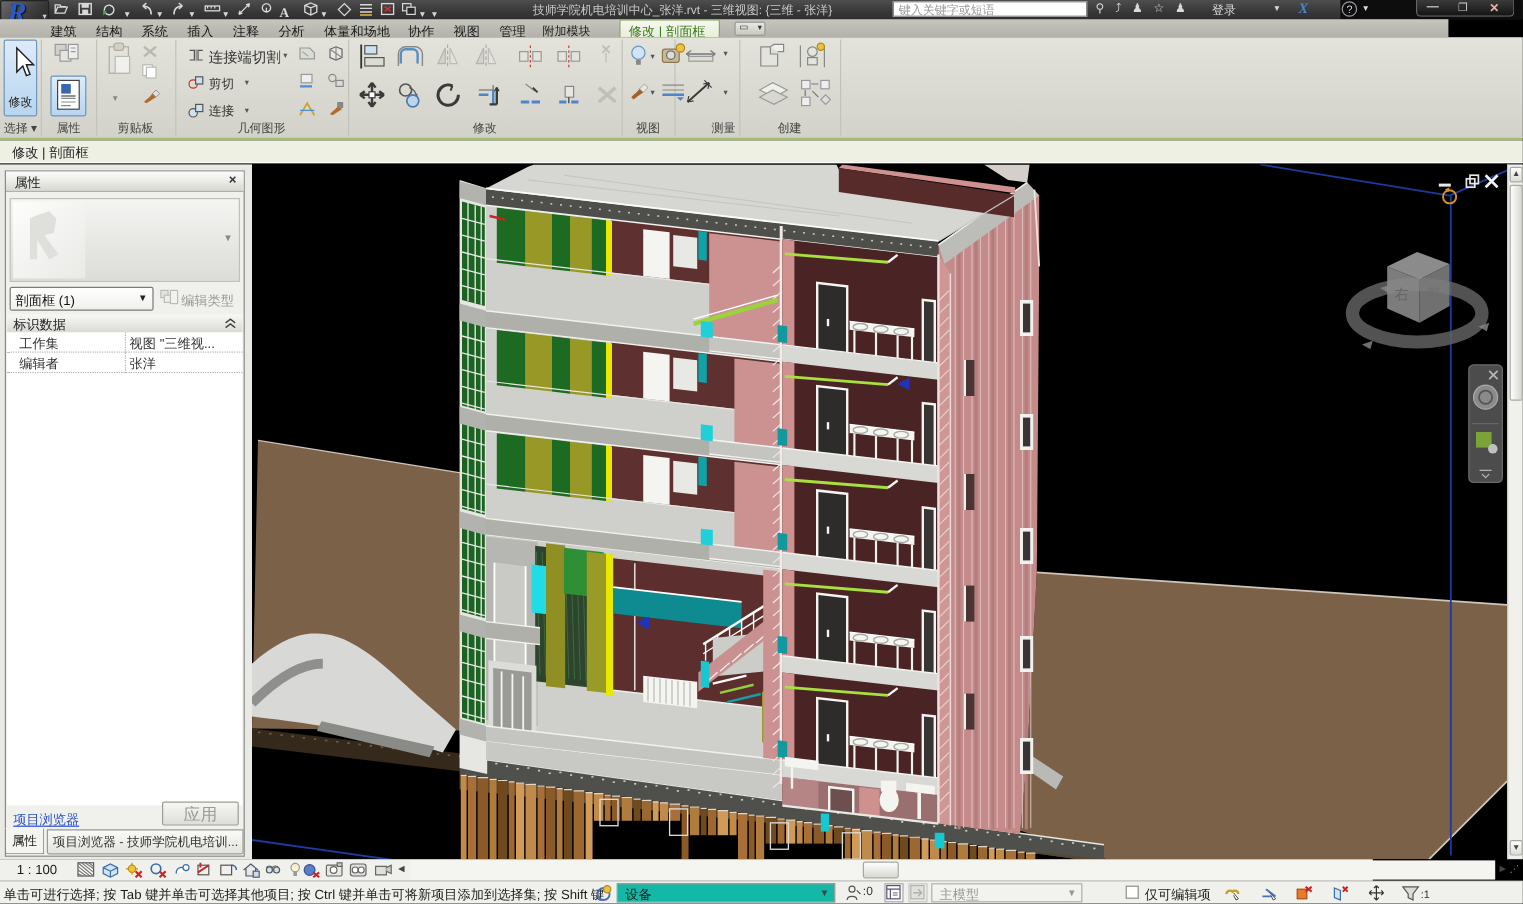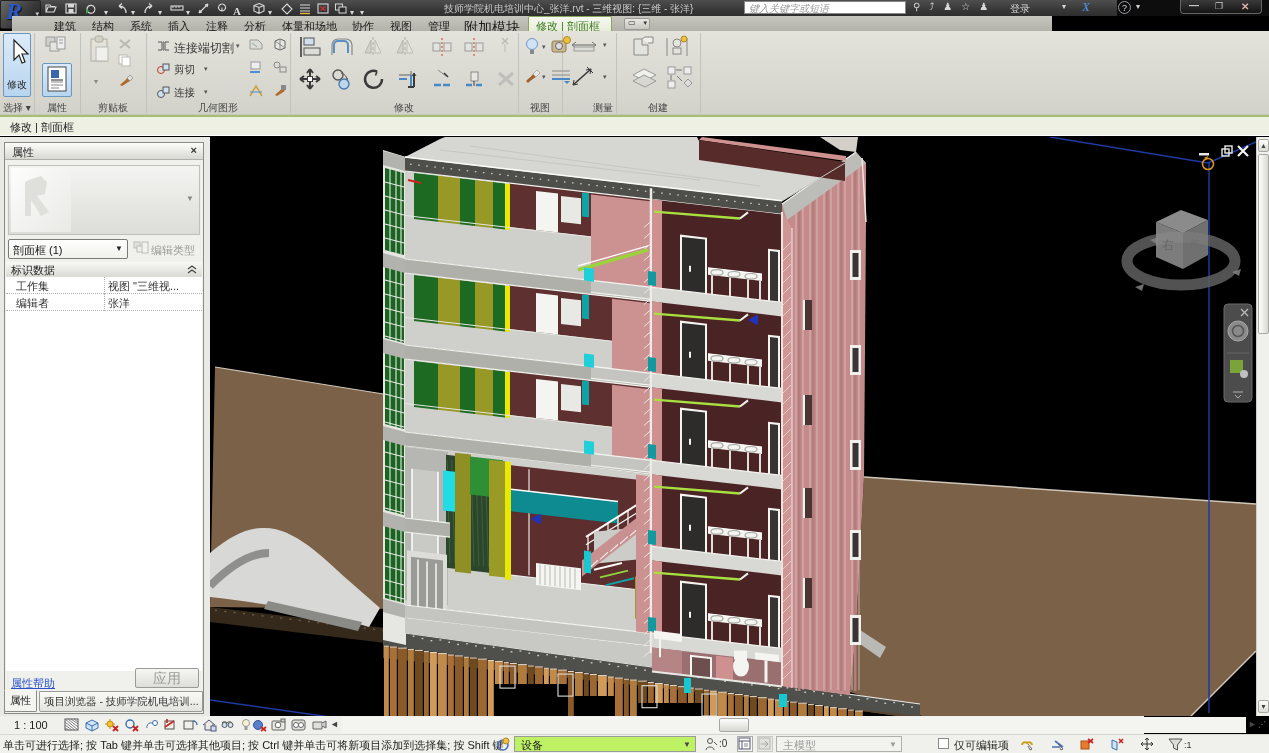--- a/index.html
+++ b/index.html
@@ -57,50 +57,50 @@
         <path d="M4.5 4.5 L9.5 8.5 M9.5 4.5 L4.5 8.5" stroke="#cc3333" stroke-width="1.3"></path>
       </svg></div>
     <div style="position:absolute;left:334px;top:1px;width:14px;height:13px"><svg width="14" height="13" viewBox="0 0 14 13">
         <rect x="1.5" y="2" width="7" height="6" fill="none" stroke="#d9d9d9" stroke-width="1"></rect>
         <rect x="5" y="5" width="7" height="6" fill="#2b2b2b" stroke="#d9d9d9" stroke-width="1"></rect>
       </svg></div>
     <div style="position:absolute;left:350px;top:1px;width:14px;height:13px"><span style="color:#d9d9d9;font-size:8px">▾</span></div>
     <div style="position:absolute;left:360px;top:1px;width:14px;height:13px"><span style="color:#d9d9d9;font-size:8px">▾</span></div>
  <div style="position:absolute;left:444px;top:2px;font-size:10px;color:#c9c9c9;font-family:Liberation Sans, sans-serif">技师学院机电培训中心_张洋.rvt - 三维视图: {三维 - 张洋}</div>
  <div style="position:absolute;left:744px;top:1px;width:162px;height:13px;background:#fff;border:1px solid #888"></div>
- <div style="position:absolute;left:749px;top:2px;font-size:10px;color:#999;font-style:italic">键入关键字或短语</div>
+ <div style="position:absolute;left:749px;top:2px;font-size:10px;color:#999;">键入关键字或短语</div>
  <div style="position:absolute;left:913px;top:1px;font-size:10px;color:#d9d9d9;letter-spacing:9px">⚲⤴♟☆♟</div>
  <div style="position:absolute;left:1010px;top:2px;font-size:10px;color:#d9d9d9">登录</div>
  <div style="position:absolute;left:1062px;top:2px;font-size:8px;color:#d9d9d9">▾</div>
  <div style="position:absolute;left:1082px;top:0px;font-size:12px;color:#4a86c8;font-weight:bold;font-style:italic;font-family:'Liberation Serif'">X</div>
  <div style="position:absolute;left:1118px;top:1px;width:13px;height:13px;border:1px solid #9a9aa8;border-radius:7px;color:#d9d9d9;font-size:9px;text-align:center;line-height:12px">?</div>
  <div style="position:absolute;left:1136px;top:2px;font-size:8px;color:#d9d9d9">▾</div>
  <div style="position:absolute;left:1180px;top:0px;width:82px;height:14px;background:linear-gradient(#3a3a3a,#141414);border:1px solid #666;border-top:none;border-radius:0 0 4px 4px">
    <span style="position:absolute;left:8px;top:0;color:#ccc;font-size:10px;font-weight:bold">—</span>
    <span style="position:absolute;left:34px;top:1px;color:#ccc;font-size:9px">❐</span>
    <span style="position:absolute;left:60px;top:1px;color:#e0b0a8;font-size:10px;font-weight:bold">✕</span>
  </div>
  <div style="position:absolute;left:0;top:0;width:41px;height:29px;background:linear-gradient(135deg,#6a6a6a,#3a3a3a 55%,#1d1d1d);border:1px solid #222;border-radius:2px">
    <span style="position:absolute;left:5px;top:-3px;color:#2a59c8;font-size:24px;font-weight:bold;font-style:italic;font-family:'Liberation Serif';text-shadow:1px 1px 1px #111">R</span>
    <span style="position:absolute;right:1px;top:9px;color:#ccc;font-size:7px">▾</span>
  </div>
 </div>
 
-<div id="tabrow" style="position:absolute;left:12px;top:16px;width:1040px;height:15px;background:linear-gradient(#c6c6be,#b2b2aa)">
+<div id="tabrow" style="position:absolute;left:0;top:16px;width:1207px;height:15px;background:linear-gradient(#c6c6be,#b2b2aa)">
  <span style="position:absolute;left:42px;top:3px;font-size:11px;color:#1c1c1c">建筑</span>
     <span style="position:absolute;left:80px;top:3px;font-size:11px;color:#1c1c1c">结构</span>
     <span style="position:absolute;left:118px;top:3px;font-size:11px;color:#1c1c1c">系统</span>
     <span style="position:absolute;left:156px;top:3px;font-size:11px;color:#1c1c1c">插入</span>
     <span style="position:absolute;left:194px;top:3px;font-size:11px;color:#1c1c1c">注释</span>
     <span style="position:absolute;left:232px;top:3px;font-size:11px;color:#1c1c1c">分析</span>
     <span style="position:absolute;left:270px;top:3px;font-size:11px;color:#1c1c1c">体量和场地</span>
     <span style="position:absolute;left:340px;top:3px;font-size:11px;color:#1c1c1c">协作</span>
     <span style="position:absolute;left:378px;top:3px;font-size:11px;color:#1c1c1c">视图</span>
     <span style="position:absolute;left:416px;top:3px;font-size:11px;color:#1c1c1c">管理</span>
-    <span style="position:absolute;left:452px;top:3px;font-size:14px;color:#1c1c1c">附加模块</span>
+    <span style="position:absolute;left:452px;top:3px;font-size:10px;color:#1c1c1c">附加模块</span>
  <div style="position:absolute;left:516px;top:0px;width:84px;height:15px;background:linear-gradient(#f6f8f0,#e8eedb);border:1px solid #89a858;border-bottom:none;border-radius:2px 2px 0 0">
    <span style="position:absolute;left:7px;top:2px;font-size:11px;color:#3c7a1e">修改 | 剖面框</span>
  </div>
  <div style="position:absolute;left:612px;top:2px;width:26px;height:12px;background:linear-gradient(#e8e8e2,#c8c8c0);border:1px solid #999;border-radius:2px">
   <span style="position:absolute;left:3px;top:-1px;font-size:8px;color:#333">▭</span>
       <span style="position:absolute;right:2px;top:0px;font-size:7px;color:#333">▾</span>
  </div>
 </div>
 
 <div id="ribbon" style="position:absolute;left:0;top:31px;width:1269px;height:84px;background:linear-gradient(#e3e3db,#d2d2ca)">
@@ -1103,21 +1103,21 @@
     <span style="position:absolute;left:10px;top:2px;font-size:11px;color:#333">工作集</span>
     <div style="position:absolute;left:98px;top:0;width:1px;height:17px;border-left:1px dotted #b0b0aa"></div>
     <span style="position:absolute;left:102px;top:2px;font-size:11px;color:#333">视图 "三维视...</span>
   </div>
   <div style="position:absolute;left:1px;top:151px;width:196px;height:17px;background:#fff;border-bottom:1px dotted #b0b0aa">
     <span style="position:absolute;left:10px;top:2px;font-size:11px;color:#333">编辑者</span>
     <div style="position:absolute;left:98px;top:0;width:1px;height:17px;border-left:1px dotted #b0b0aa"></div>
     <span style="position:absolute;left:102px;top:2px;font-size:11px;color:#333">张洋</span>
   </div>
   <div style="position:absolute;left:1px;top:168px;width:196px;height:360px;background:#fff"></div>
-  <div style="position:absolute;left:6px;top:533px;font-size:11px;color:#2a52c8;text-decoration:underline">属性帮助</div>
+  <div style="position:absolute;left:6px;top:533px;font-size:11px;color:#2a52c8;text-decoration:underline">项目浏览器</div>
   <div style="position:absolute;left:130px;top:525px;width:64px;height:20px;background:linear-gradient(#f6f6f4,#dedeD8);border:1px solid #9a9a96;border-radius:2px;text-align:center;font-size:14px;color:#9a9a96;line-height:19px">应用</div>
  </div>
  <div style="position:absolute;left:4px;top:553px;width:33px;height:22px;background:#f4f4f0;border:1px solid #8a8a86;border-top:1px solid #f4f4f0;border-radius:0 0 2px 2px;z-index:3">
    <span style="position:absolute;left:5px;top:3px;font-size:10.5px;color:#222">属性</span>
  </div>
  <div style="position:absolute;left:39px;top:554px;width:164px;height:21px;background:linear-gradient(#fafaf8,#e4e4de);border:1px solid #9a9a96;border-radius:0 0 2px 2px">
    <span style="position:absolute;left:4px;top:3px;font-size:10.5px;color:#333;white-space:nowrap">项目浏览器 - 技师学院机电培训...</span>
  </div>
 </div>
 
@@ -1189,21 +1189,21 @@
  <span style="position:absolute;left:1248px;top:3px;font-size:9px;color:#444">►</span>
  <div style="position:absolute;left:1258px;top:4px;width:9px;height:9px;color:#999;font-size:8px">⋰</div>
 </div>
 
 <div id="statusbar" style="position:absolute;left:0;top:734px;width:1269px;height:19px;background:#f0f0ec;border-top:1px solid #d8d8d2">
  <span style="position:absolute;left:3px;top:3px;font-size:11px;color:#1a1a1a">单击可进行选择; 按 Tab 键并单击可选择其他项目; 按 Ctrl 键并单击可将新项目添加到选择集; 按 Shift 键</span>
  <div style="position:absolute;left:496px;top:2px;width:15px;height:15px"><svg width="15" height="15">
         <circle cx="7" cy="8" r="5" fill="none" stroke="#4a72b8" stroke-width="1.6"></circle>
         <circle cx="10" cy="4" r="3" fill="#f0c040" stroke="#b08820"></circle>
       </svg></div>
- <div style="position:absolute;left:514px;top:1px;width:182px;height:16px;background:#bef264;border:1px solid #9a9a96">
+ <div style="position:absolute;left:514px;top:1px;width:182px;height:16px;background:#14b8a6;border:1px solid #9a9a96">
    <span style="position:absolute;left:6px;top:1px;font-size:11px;color:#222">设备</span>
    <span style="position:absolute;right:4px;top:3px;font-size:8px;color:#444">▼</span>
  </div>
  <div style="position:absolute;left:703px;top:2px;width:30px;height:15px"><svg width="30" height="15">
         <circle cx="7" cy="4" r="2.5" fill="none" stroke="#555"></circle>
         <path d="M3 13 c0 -4 8 -4 8 0 M11 5 l3 3" fill="none" stroke="#555"></path>
       </svg><span style="position:absolute;left:16px;top:1px;font-size:10px;color:#333">:0</span></div>
  <div style="position:absolute;left:737px;top:1px;width:16px;height:16px;border:1px solid #aaa;background:#f6f6f2"><svg width="14" height="14">
         <rect x="1" y="1" width="11" height="11" fill="#fff" stroke="#557"></rect>
         <path d="M1 4 h11 M4 4 v8" stroke="#557"></path>

